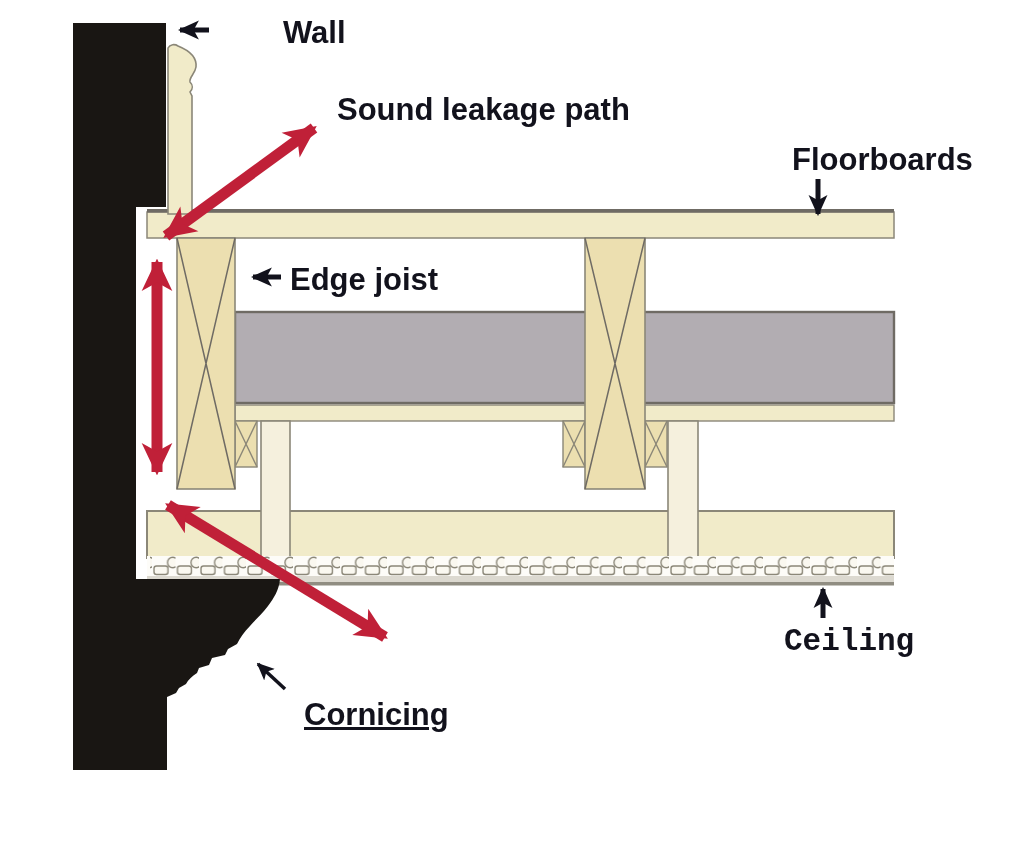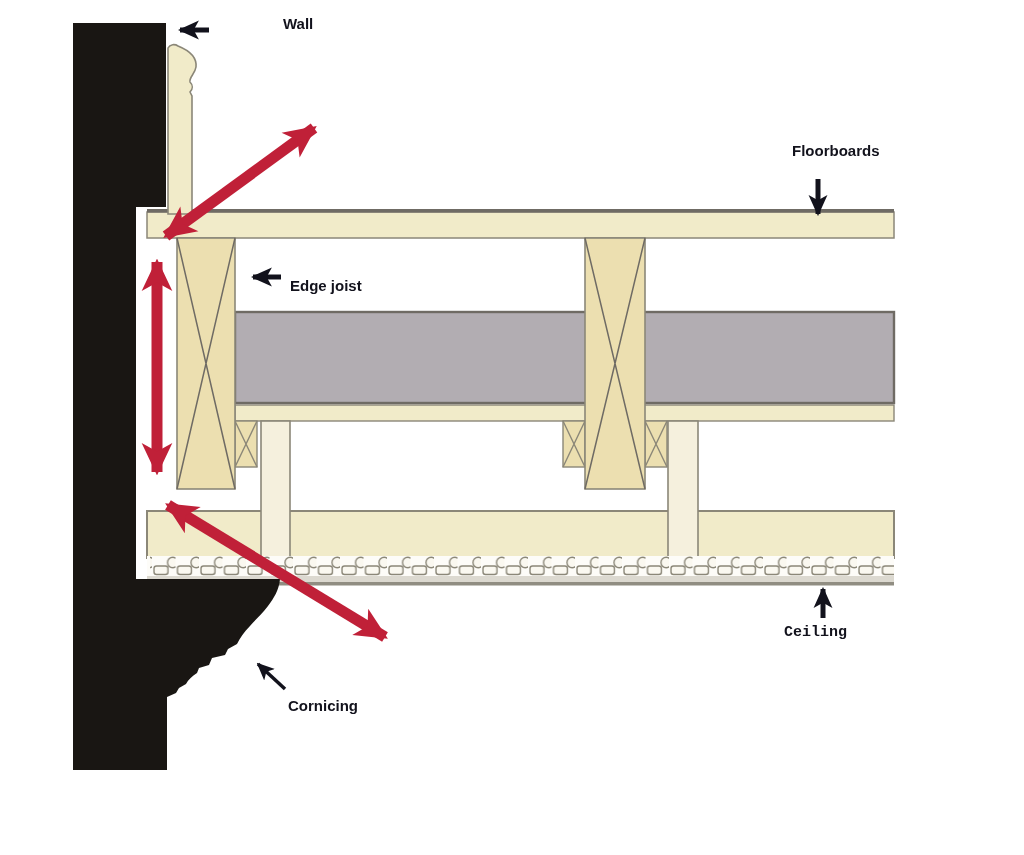--- a/index.html
+++ b/index.html
@@ -1,26 +1,26 @@
 <!DOCTYPE html>
 <html style="--wall-fill: #191613; --wood-cream: #f1ebc9; --wood-joist: #ecdfb0; --wood-pale: #f5f0dd; --pugging-gray: #b2adb2; --outline: #8b8778; --dark-edge: #6f6b64; --arrow-red: #c02038; --label-text: #12121c; --plaster-gray: #dcd9d0; --plaster-line: #908d82; --lath-fill: #faf8f0;"><head>
 <meta charset="utf-8">
 <style>
   html,body{margin:0;padding:0;background:#ffffff;}
   .stage{position:relative;width:1024px;height:855px;background:#ffffff;overflow:hidden;
          font-family:"Liberation Sans",sans-serif;}
   .stage svg{position:absolute;left:0;top:0;}
-  .label{position:absolute;font-weight:700;font-size:15px;line-height:1.1;
+  .label{position:absolute;font-weight:700;font-size:31px;line-height:1.1;
          color:var(--label-text,#12121c);white-space:nowrap;}
   #lbl-wall{left:283px;top:16px;}
   #lbl-sound{left:337px;top:93px;}
   #lbl-floorboards{left:792px;top:143px;}
-  #lbl-edge{left:290px;top:278px;text-align:right;}
+  #lbl-edge{left:290px;top:263px;text-align:right;}
   #lbl-ceiling{left:784px;top:625px;font-family:Liberation Mono, monospace;}
-  #lbl-cornicing{left:288px;top:698px;}
+  #lbl-cornicing{left:304px;top:698px;text-decoration:underline;}
 </style>
 </head>
 <body>
 
 <div class="stage">
 
   <svg width="1024" height="855" viewBox="0 0 1024 855">
     <defs>
       <marker id="mRed" viewBox="0 0 10 10" refX="9" refY="5" markerWidth="3.1" markerHeight="3.1" orient="auto-start-reverse" markerUnits="strokeWidth">
         <path d="M0.5,0.5 L10,5 L0.5,9.5 L3,5 Z" fill="var(--arrow-red)"></path>
@@ -97,17 +97,18 @@
     <g stroke="var(--label-text)" fill="none">
       <line x1="209" y1="30" x2="180" y2="30" stroke-width="5" marker-end="url(#mBlk)"></line>
       <line x1="818" y1="179" x2="818" y2="214" stroke-width="5" marker-end="url(#mBlk)"></line>
       <line x1="281" y1="277" x2="253" y2="277" stroke-width="5" marker-end="url(#mBlk)"></line>
       <line x1="823" y1="618" x2="823" y2="589" stroke-width="5" marker-end="url(#mBlk)"></line>
       <line x1="285" y1="689" x2="258" y2="664" stroke-width="3.5" marker-end="url(#mBlkSmall)"></line>
     </g>
   </svg>
 
   <div class="label" id="lbl-wall">Wall</div>
+  <div class="label" id="lbl-sound">Sound leakage path</div>
   <div class="label" id="lbl-floorboards">Floorboards</div>
   <div class="label" id="lbl-edge">Edge joist</div>
   <div class="label" id="lbl-ceiling">Ceiling</div>
   <div class="label" id="lbl-cornicing">Cornicing</div>
 </div>
 
 </body></html>

